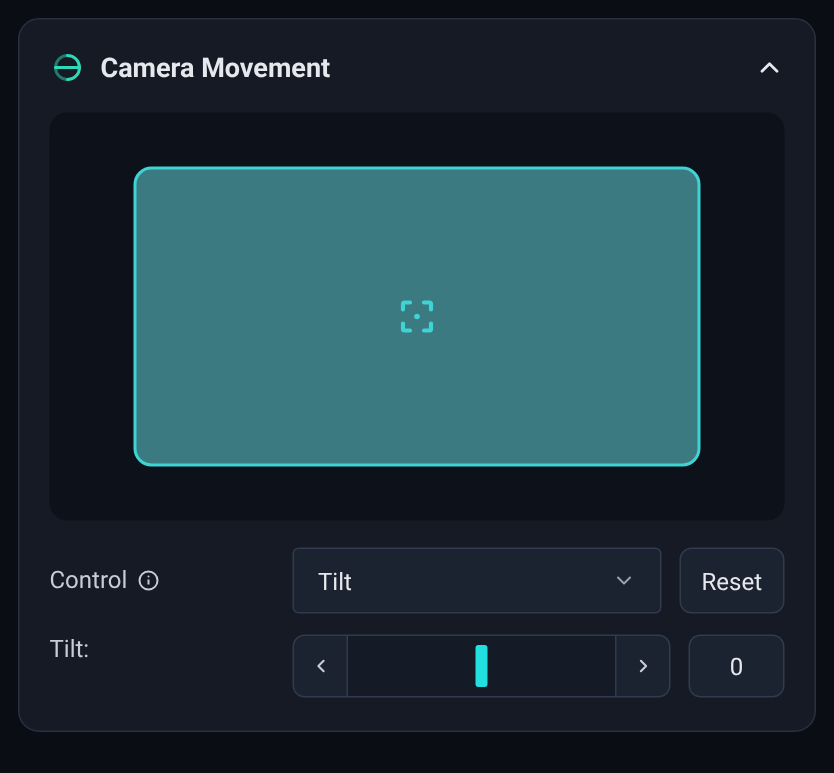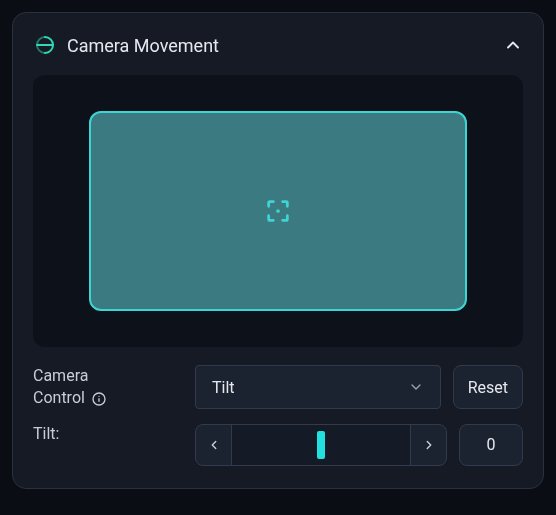--- a/index.html
+++ b/index.html
@@ -24,21 +24,21 @@
     margin-bottom: 18px;
   }
   .header-left {
     display: flex;
     align-items: center;
     gap: 10px;
   }
   .title {
     color: #e6e8ee;
     font-size: 18px;
-    font-weight: 400;
+    font-weight: 700;
   }
   .preview-wrap {
     background: #0d1119;
     border-radius: 12px;
     padding: 36px 56px;
     margin-bottom: 18px;
   }
   .preview {
     background: #3b7a80;
     border: 2px solid #3fd4d4;
@@ -187,21 +187,20 @@
           <path d="M20 16 V19 a1 1 0 0 1 -1 1 H16"></path>
           <path d="M8 20 H5 a1 1 0 0 1 -1-1 V16"></path>
           <circle cx="12" cy="12" r="1.6" fill="#3fd4d4" stroke="none"></circle>
         </svg>
       </span>
     </div>
   </div>
 
   <div class="controls-row">
     <div class="label-group">
-      <span>Camera</span>
       <span class="label-line2">
         <span>Control</span>
         <span style="cursor:pointer;">
           <svg width="16" height="16" viewBox="0 0 24 24" fill="none" stroke="#c9ccd6" stroke-width="2">
             <circle cx="12" cy="12" r="9"></circle>
             <line x1="12" y1="11" x2="12" y2="16"></line>
             <circle cx="12" cy="8" r="1" fill="#c9ccd6" stroke="none"></circle>
           </svg>
         </span>
       </span>

